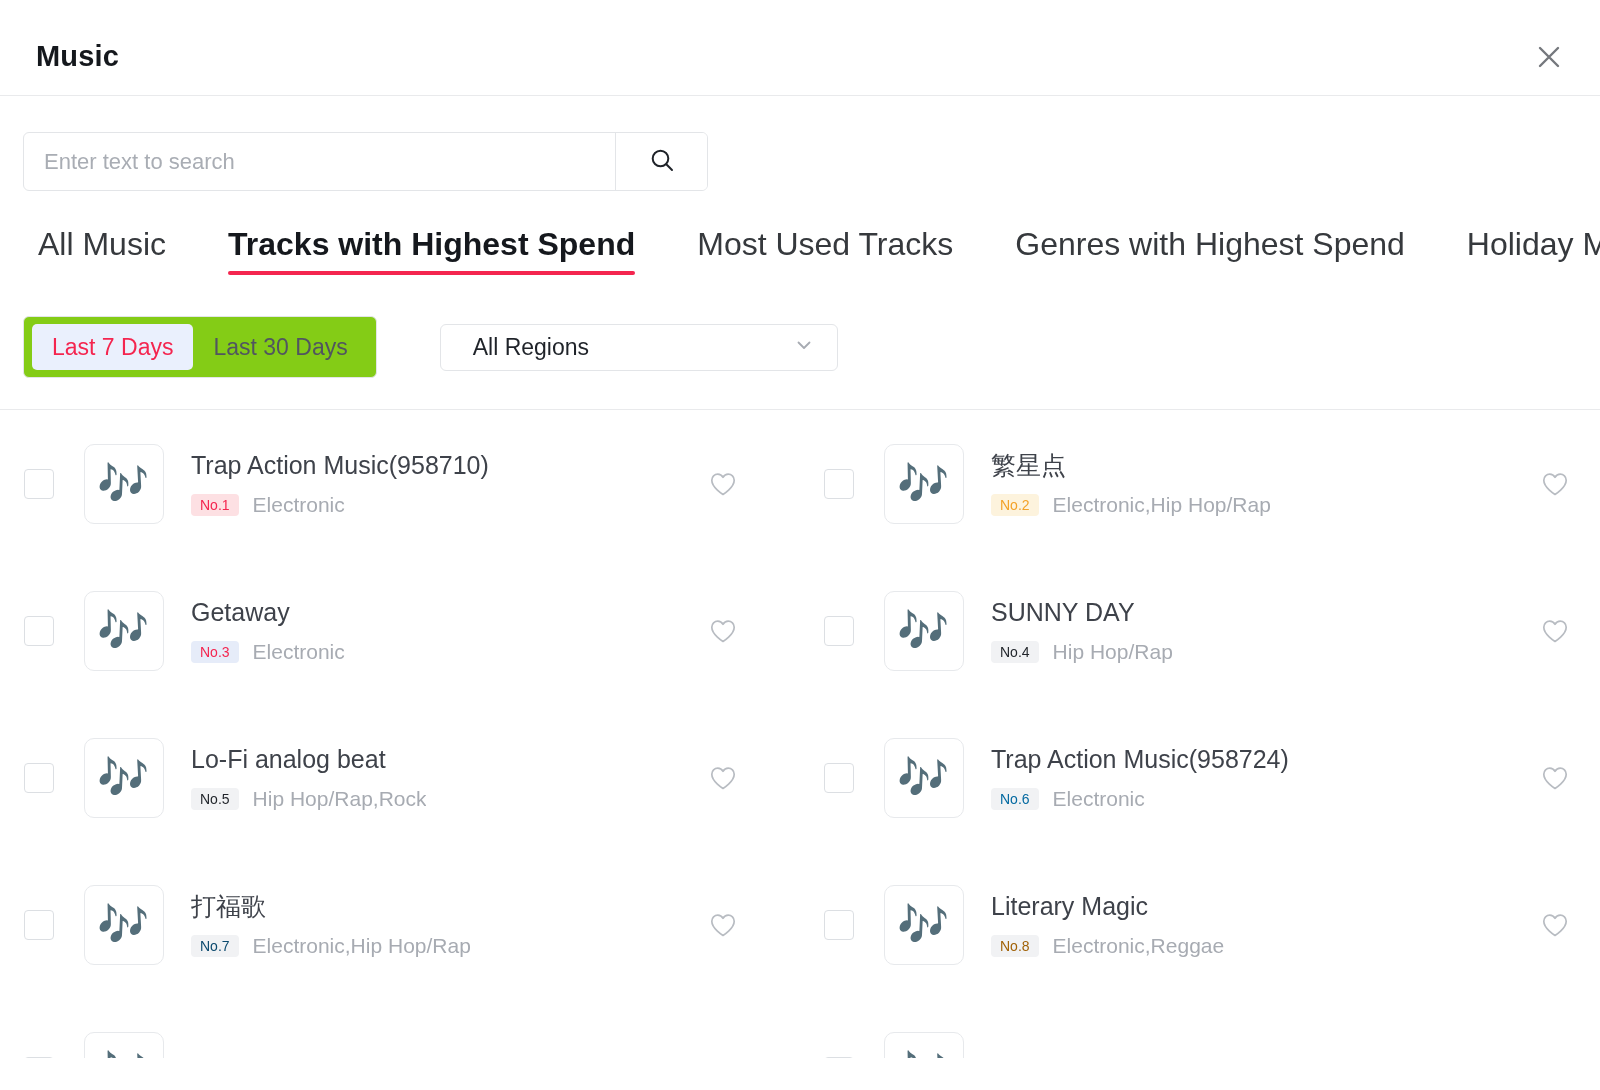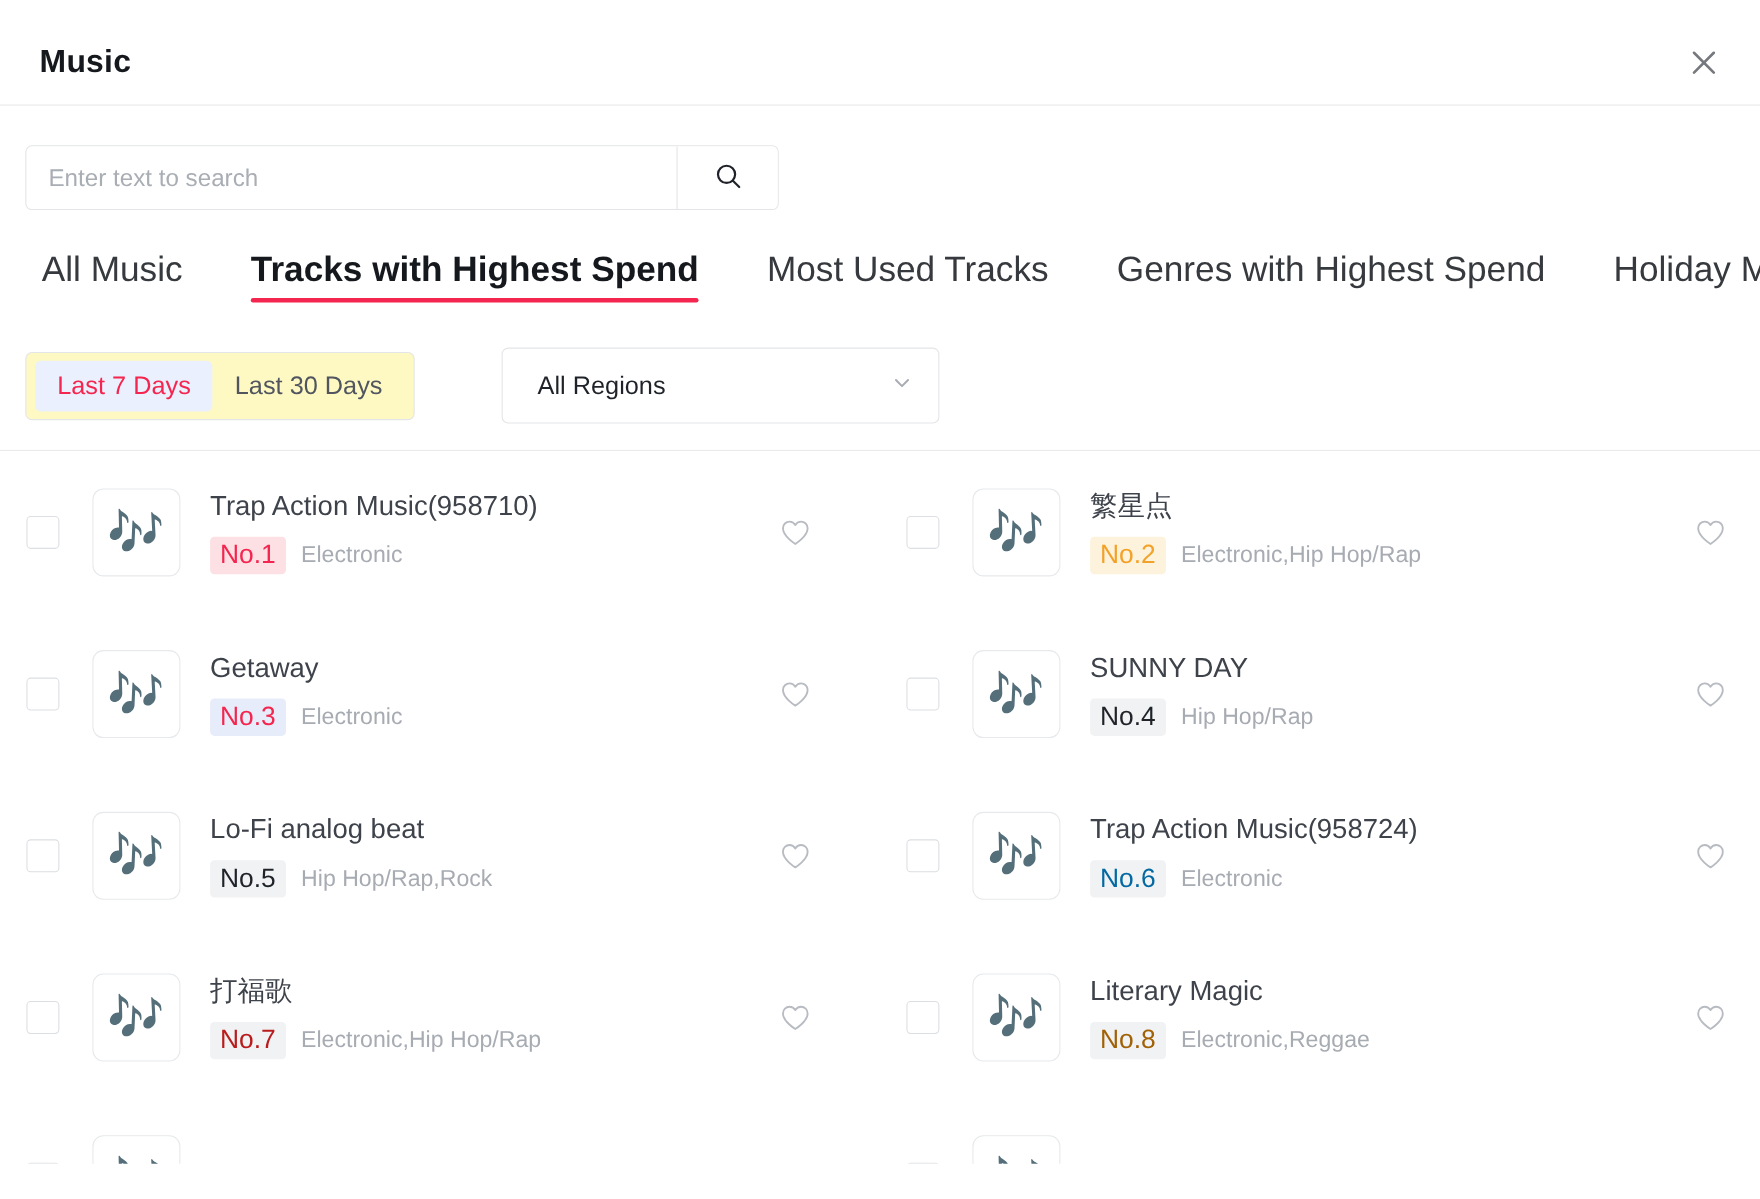--- a/index.html
+++ b/index.html
@@ -131,43 +131,43 @@
     top: 220px;
     left: 23px;
     display: flex;
     align-items: center;
   }
   .segmented {
     display: flex;
     height: 62px;
     border: 1px solid #e3e5e8;
     border-radius: 6px;
-    background: #fef9c3;
+    background: #84cc16;
     box-sizing: border-box;
     align-items: center;
     padding: 0 8px;
   }
   .seg-item {
     height: 46px;
     display: flex;
     align-items: center;
     padding: 0 20px;
     font-size: 23px;
     color: #515560;
     border-radius: 5px;
     cursor: pointer;
   }
   .seg-item.active {
     background: #eaf0fd;
     color: #f4254f;
   }
   .select-box {
-    margin-left: 79px;
+    margin-left: 63px;
     width: 398px;
-    height: 69px;
+    height: 47px;
     border: 1px solid #e3e5e8;
     border-radius: 6px;
     background: #fff;
     box-sizing: border-box;
     display: flex;
     align-items: center;
     justify-content: space-between;
     padding: 0 22px 0 32px;
     cursor: pointer;
   }
@@ -233,21 +233,21 @@
     text-overflow: ellipsis;
     line-height: 1.25;
   }
   .track-sub {
     margin-top: 11px;
     display: flex;
     align-items: center;
     white-space: nowrap;
   }
   .rank {
-    font-size: 24px;
+    font-size: 14px;
     padding: 3px 9px;
     border-radius: 4px;
     flex: 0 0 auto;
   }
   .genre {
     margin-left: 14px;
     font-size: 21px;
     color: #a7abb2;
     overflow: hidden;
     text-overflow: ellipsis;
@@ -430,21 +430,21 @@
             <path d="M15 25.5 C15 25.5 3.8 18.7 3.8 11.3 C3.8 7.8 6.5 5.2 9.8 5.2 C12 5.2 13.9 6.4 15 8.3 C16.1 6.4 18 5.2 20.2 5.2 C23.5 5.2 26.2 7.8 26.2 11.3 C26.2 18.7 15 25.5 15 25.5 Z" stroke="#b8bcc2" stroke-width="1.7" stroke-linejoin="round"></path>
           </svg>
         </div>
       </div>
       <div class="track">
         <div class="checkbox"></div>
         <div class="thumb">🎶</div>
         <div class="track-meta">
           <div class="track-title">打福歌</div>
           <div class="track-sub">
-            <span class="rank" style="background: rgb(241, 242, 244); color: #b91c1c;">No.7</span>
+            <span class="rank" style="background: rgb(241, 242, 244); color: #0c4a6e;">No.7</span>
             <span class="genre">Electronic,Hip Hop/Rap</span>
           </div>
         </div>
         <div class="heart">
           <svg width="30" height="30" viewBox="0 0 30 30" fill="none">
             <path d="M15 25.5 C15 25.5 3.8 18.7 3.8 11.3 C3.8 7.8 6.5 5.2 9.8 5.2 C12 5.2 13.9 6.4 15 8.3 C16.1 6.4 18 5.2 20.2 5.2 C23.5 5.2 26.2 7.8 26.2 11.3 C26.2 18.7 15 25.5 15 25.5 Z" stroke="#b8bcc2" stroke-width="1.7" stroke-linejoin="round"></path>
           </svg>
         </div>
       </div>
       <div class="track">

